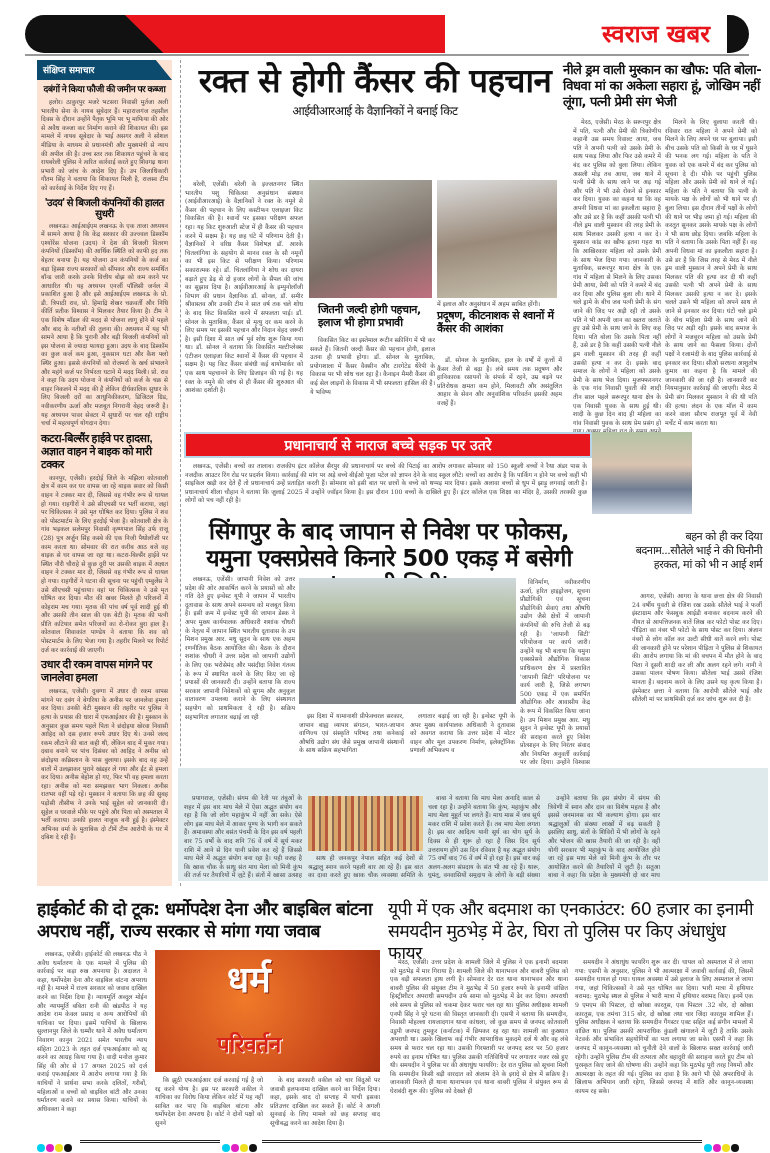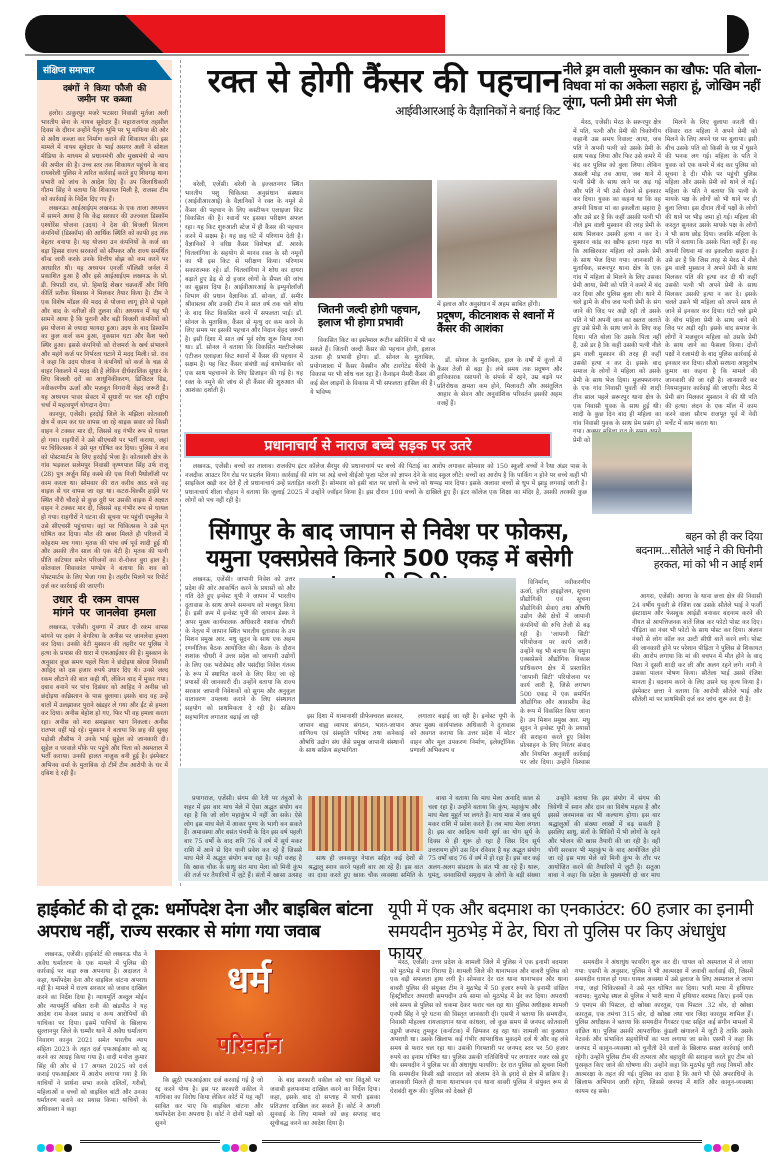--- a/index.html
+++ b/index.html
@@ -10,35 +10,35 @@
 .hl{font-family:"DejaVu Sans",sans-serif;font-weight:bold;color:#111;letter-spacing:-0.5px}
 
 #mast{left:25px;top:15px;width:724px;height:38px}
 #mast .blk{position:absolute;left:0;top:0;width:140px;height:38px;background:#111;border-radius:19px 0 0 19px}
 #mast .red{position:absolute;left:100px;top:0;width:320px;height:38px;background:#e8161c;clip-path:polygon(0 0,100% 0,100% 100%,12% 100%)}
 #mast .brand{position:absolute;left:435px;top:0;width:260px;height:38px;background:#fff;color:#e8161c;font-family:"DejaVu Sans",sans-serif;font-weight:bold;font-size:24px;text-align:right;padding-right:10px;line-height:38px}
 #mast .cap{position:absolute;right:0;top:0;width:22px;height:38px;background:#111;border-radius:0 19px 19px 0}
 #rule{left:25px;top:54px;width:724px;height:2px;background:#999}
 
 #left{left:37px;top:60px;width:135px;height:826px;background:#fde3d3}
-#left .tag{height:20px;background:#0369a1;color:#fff;font-family:"DejaVu Sans",sans-serif;font-weight:bold;font-size:9px;line-height:20px;padding-left:6px;clip-path:polygon(0 0,88% 0,100% 100%,0 100%)}
-#left .h{font-family:Liberation Mono, monospace;font-weight:bold;font-size:9px;line-height:11px;color:#111;padding:4px 16px 3px;letter-spacing:-0.4px}
+#left .tag{height:20px;background:#0c4a6e;color:#fff;font-family:"DejaVu Sans",sans-serif;font-weight:bold;font-size:9px;line-height:20px;padding-left:6px;clip-path:polygon(0 0,88% 0,100% 100%,0 100%)}
+#left .h{font-family:Liberation Sans, sans-serif;font-weight:bold;font-size:9px;line-height:11px;color:#111;padding:4px 4px 3px;letter-spacing:-0.4px}
 #left .txt{padding:0 4px}
 .vdots{border-left:1px dashed #999}
 
-#cancerH{left:190px;top:62px;width:370px;text-align:right}
+#cancerH{left:190px;top:62px;width:370px;text-align:center}
 #cancerH .l1{font-size:33px;line-height:38px}
 #cancerH .sub{font-size:12px;line-height:22px;font-weight:normal;font-family:"DejaVu Sans",sans-serif;letter-spacing:-0.6px;color:#111}
 .photo{background:linear-gradient(160deg,#b9b9b0,#7a6e66 60%,#c07080)}
 .photo2{background:linear-gradient(170deg,#ddd,#9a8a7a 50%,#c9c2b0)}
 .cap-h{font-family:"DejaVu Sans",sans-serif;font-weight:bold;font-size:11px;line-height:13px;color:#111;letter-spacing:-0.4px}
 
 #rightTopH{left:563px;top:62px;width:200px;font-size:13px;line-height:16px}
 
-#princBar{left:184px;top:432px;width:368px;height:26px;background:#e8161c;border:2px solid #b8d6e8;color:#fff;text-align:center;font-family:"DejaVu Sans",sans-serif;font-weight:bold;font-size:14px;line-height:22px}
+#princBar{left:184px;top:432px;width:408px;height:26px;background:#e8161c;border:2px solid #b8d6e8;color:#fff;text-align:center;font-family:"DejaVu Sans",sans-serif;font-weight:bold;font-size:14px;line-height:22px}
 
 #japanH{left:184px;top:518px;width:410px;text-align:center;font-size:23px;line-height:27px}
 .road{background:linear-gradient(180deg,#cfd8dc 0%,#b7c2a8 25%,#8c8f8a 45%,#7d8085 100%)}
 
 #magh{left:178px;top:768px;width:590px;height:113px;background:#dfeaec}
 #magh .h{font-size:15.5px;line-height:22px;text-align:center;padding-top:2px}
 .crowd{background:repeating-linear-gradient(90deg,#d8a46a 0 4px,#b85a3e 4px 7px,#e6c48c 7px 11px,#8a6a54 11px 13px)}
 
 #hcH{left:37px;top:898px;width:340px;font-size:17.5px;line-height:22px}
 #encH{left:388px;top:898px;width:370px;font-size:17.5px;line-height:22px;font-weight:normal}
@@ -46,38 +46,41 @@
 .regmarks{height:8px}
 .regmarks span{display:inline-block;width:8px;height:8px;border-radius:50%;margin-right:1px}
 .dbl{height:3px;border-top:1px solid #222;border-bottom:1px solid #222}
 </style>
 </head>
 <body>
 
 <div id="mast" class="abs">
   <div class="blk"></div>
   <div class="red"></div>
+  <div class="brand">स्वराज खबर</div>
   <div class="cap"></div>
 </div>
 <div id="rule" class="abs"></div>
 
 <div id="left" class="abs">
   <div class="tag">संक्षिप्त समाचार</div>
   <div>
     <div class="h" style="text-align:center">दबंगों ने किया फौजी की जमीन पर कब्जा</div>
     <div class="txt">
         <p>हलोर। ठाकुरपुर मजरे भटसरा निवासी मुर्तजा अली भारतीय सेना के नायब सूबेदार हैं। महाराजगंज तहसील दिवस के दौरान उन्होंने पैतृक भूमि पर भू माफिया की ओर से अवैध कब्जा कर निर्माण कराने की शिकायत की। इस मामले में नायब सूबेदार के भाई असगर अली ने सोशल मीडिया के माध्यम से प्रधानमंत्री और मुख्यमंत्री से न्याय की अपील की है। उच्च स्तर तक शिकायत पहुंचने के बाद रायबरेली पुलिस ने त्वरित कार्रवाई करते हुए शिवगढ़ थाना प्रभारी को जांच के आदेश दिए हैं। उप जिलाधिकारी गौतम सिंह ने बताया कि शिकायत मिली है, राजस्व टीम को कार्रवाई के निर्देश दिए गए हैं।</p>
       </div>
   </div>
   <div>
+    <div class="h" style="text-align:center;font-size:10px">'उदय' से बिजली कंपनियों की हालत सुधरी</div>
     <div class="txt">
         <p>लखनऊ। आईआईएम लखनऊ के एक ताजा अध्ययन में सामने आया है कि केंद्र सरकार की उज्ज्वल डिस्कॉम एश्योरेंस योजना (उदय) ने देश की बिजली वितरण कंपनियों (डिस्कॉम) की आर्थिक स्थिति को काफी हद तक बेहतर बनाया है। यह योजना उन कंपनियों के कर्ज का बड़ा हिस्सा राज्य सरकारों को सौंपकर और राज्य समर्थित बॉन्ड जारी करके उनके वित्तीय बोझ को कम करने पर आधारित थी। यह अध्ययन एनर्जी पॉलिसी जर्नल में प्रकाशित हुआ है और इसे आईआईएम लखनऊ के प्रो. डी. त्रिपाठी राव, प्रो. हिमाद्रि शेखर चक्रवर्ती और निधि कीर्ति प्रतीक विश्वास ने मिलकर तैयार किया है। टीम ने एक विशेष मॉडल की मदद से योजना लागू होने से पहले और बाद के नतीजों की तुलना की। अध्ययन में यह भी सामने आया है कि पुरानी और बड़ी बिजली कंपनियों को इस योजना से ज्यादा फायदा हुआ। उदय के बाद डिस्कॉम का कुल कर्ज कम हुआ, नुकसान घटा और कैश फ्लो स्थिर हुआ। इससे कंपनियों को रोजमर्रा के खर्च संभालने और महंगे कर्ज पर निर्भरता घटाने में मदद मिली। प्रो. राव ने कहा कि उदय योजना ने कंपनियों को कर्ज के चक्र से बाहर निकलने में मदद की है लेकिन दीर्घकालिक सुधार के लिए बिजली दरों का आधुनिकीकरण, डिजिटल ग्रिड, नवीकरणीय ऊर्जा और मजबूत निगरानी बेहद जरूरी है। यह अध्ययन पावर सेक्टर में सुधारों पर चल रही राष्ट्रीय चर्चा में महत्वपूर्ण योगदान देगा।</p>
       </div>
   </div>
   <div>
+    <div class="h" style="font-size:11px;line-height:13px">कटरा-बिल्सैंर हाईवे पर हादसा, अज्ञात वाहन ने बाइक को मारी टक्कर</div>
     <div class="txt">
         <p>कानपुर, एजेंसी। हरदोई जिले के मझिला कोतवाली क्षेत्र में काम कर घर वापस जा रहे बाइक सवार को किसी वाहन ने टक्कर मार दी, जिससे वह गंभीर रूप से घायल हो गया। राहगीरों ने उसे सीएचसी पर भर्ती कराया, जहां पर चिकित्सक ने उसे मृत घोषित कर दिया। पुलिस ने शव को पोस्टमार्टम के लिए हरदोई भेजा है। कोतवाली क्षेत्र के गांव भड़कल सलेमपुर निवासी कृष्णपाल सिंह उर्फ राजू (28) पुत्र अर्जुन सिंह कस्बे की एक निजी पैथोलॉजी पर काम करता था। सोमवार की रात करीब आठ बजे वह बाइक से घर वापस जा रहा था। कटरा-बिल्सैंर हाईवे पर स्थित नौरी चौराहे से कुछ दूरी पर उसकी बाइक में अज्ञात वाहन ने टक्कर मार दी, जिससे वह गंभीर रूप से घायल हो गया। राहगीरों ने घटना की सूचना पर पहुंची एम्बुलेंस ने उसे सीएचसी पहुंचाया। वहां पर चिकित्सक ने उसे मृत घोषित कर दिया। मौत की खबर मिलते ही परिजनों में कोहराम मच गया। मृतक की पांच वर्ष पूर्व शादी हुई थी और उसकी तीन साल की एक बेटी है। मृतक की पत्नी प्रीति कटियार समेत परिजनों का रो-रोकर बुरा हाल है। कोतवाल शिवाकांत पाण्डेय ने बताया कि शव को पोस्टमार्टम के लिए भेजा गया है। तहरीर मिलने पर रिपोर्ट दर्ज कर कार्रवाई की जाएगी।</p>
       </div>
   </div>
   <div>
     <div class="h" style="font-size:11px;line-height:13px">उधार दी रकम वापस मांगने पर जानलेवा हमला</div>
     <div class="txt">
         <p>लखनऊ, एजेंसी। दुबग्गा में उधार दी रकम वापस मांगने पर दबंग ने बेगरिया के अनीस पर जानलेवा हमला कर दिया। उनकी बेटी मुस्कान की तहरीर पर पुलिस ने हत्या के प्रयास की धारा में एफआईआर की है। मुस्कान के अनुसार कुछ समय पहले पिता ने छंदोइया खेरवा निवासी आहिद को दस हजार रुपये उधार दिए थे। उनसे जल्द रकम लौटाने की बात कही थी, लेकिन बाद में मुकर गया। दबाव बनाने पर पांच दिसंबर को आहिद ने अनीस को छंदोइया कब्रिस्तान के पास बुलाया। इसके बाद वह उन्हें बातों में उलझाकर पुराने खंडहर ले गया और ईंट से हमला कर दिया। अनीस बेहोश हो गए, फिर भी वह हमला करता रहा। अनीस को मरा समझकर भाग निकला। अनीस रातभर वहीं पड़े रहे। मुस्कान ने बताया कि छह की सुबह पड़ोसी तौसीफ ने उनके भाई सुहेल को जानकारी दी। सुहेल व घरवाले मौके पर पहुंचे और पिता को अस्पताल में भर्ती कराया। उनकी हालत नाजुक बनी हुई है। इंस्पेक्टर अभिनव वर्मा के मुताबिक दो टीमें टीम आरोपी के घर में दबिश दे रही हैं।</p>
       </div>
   </div>

